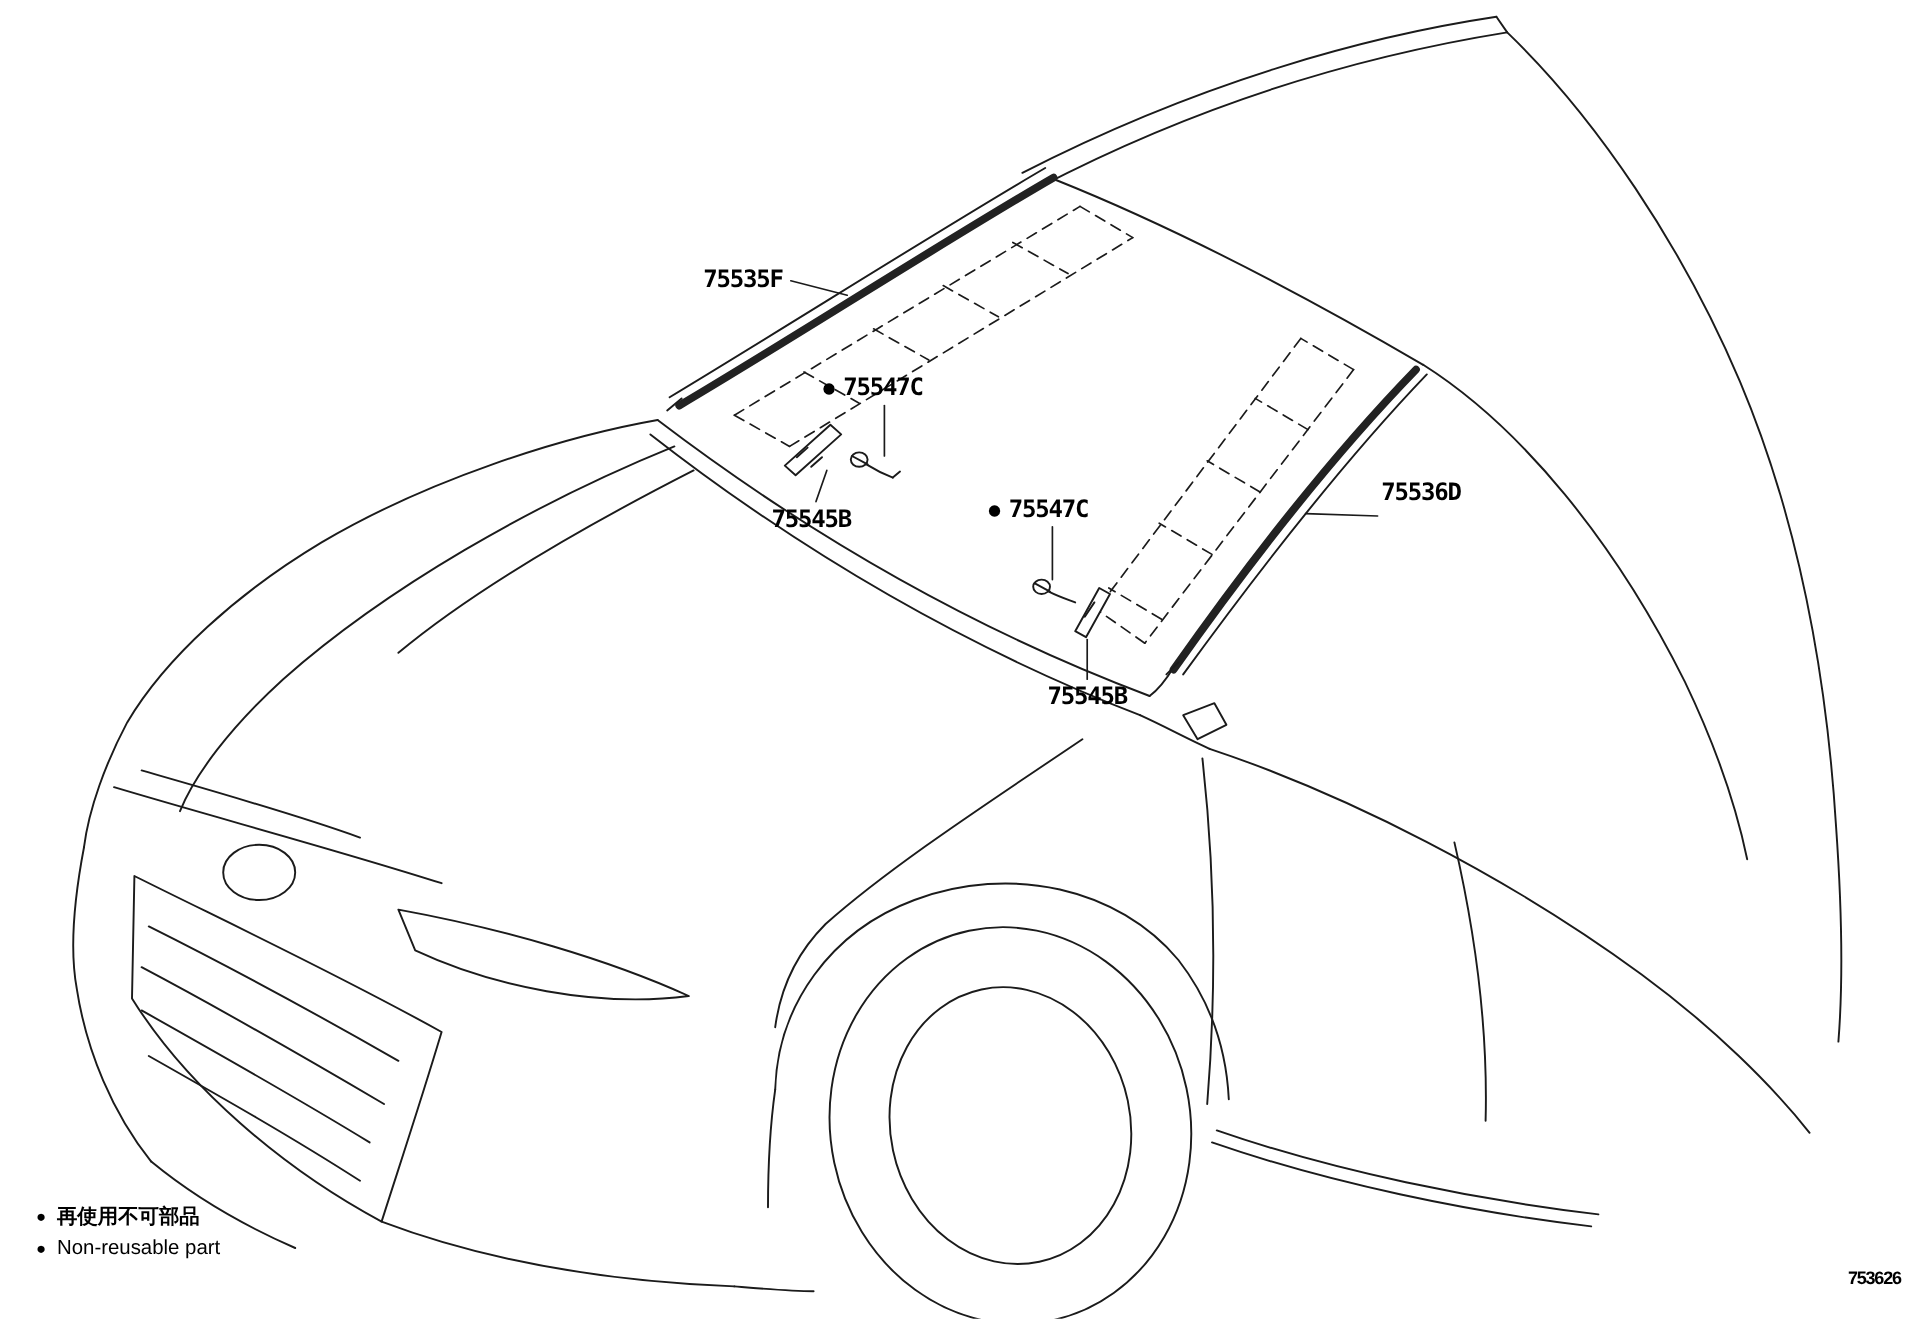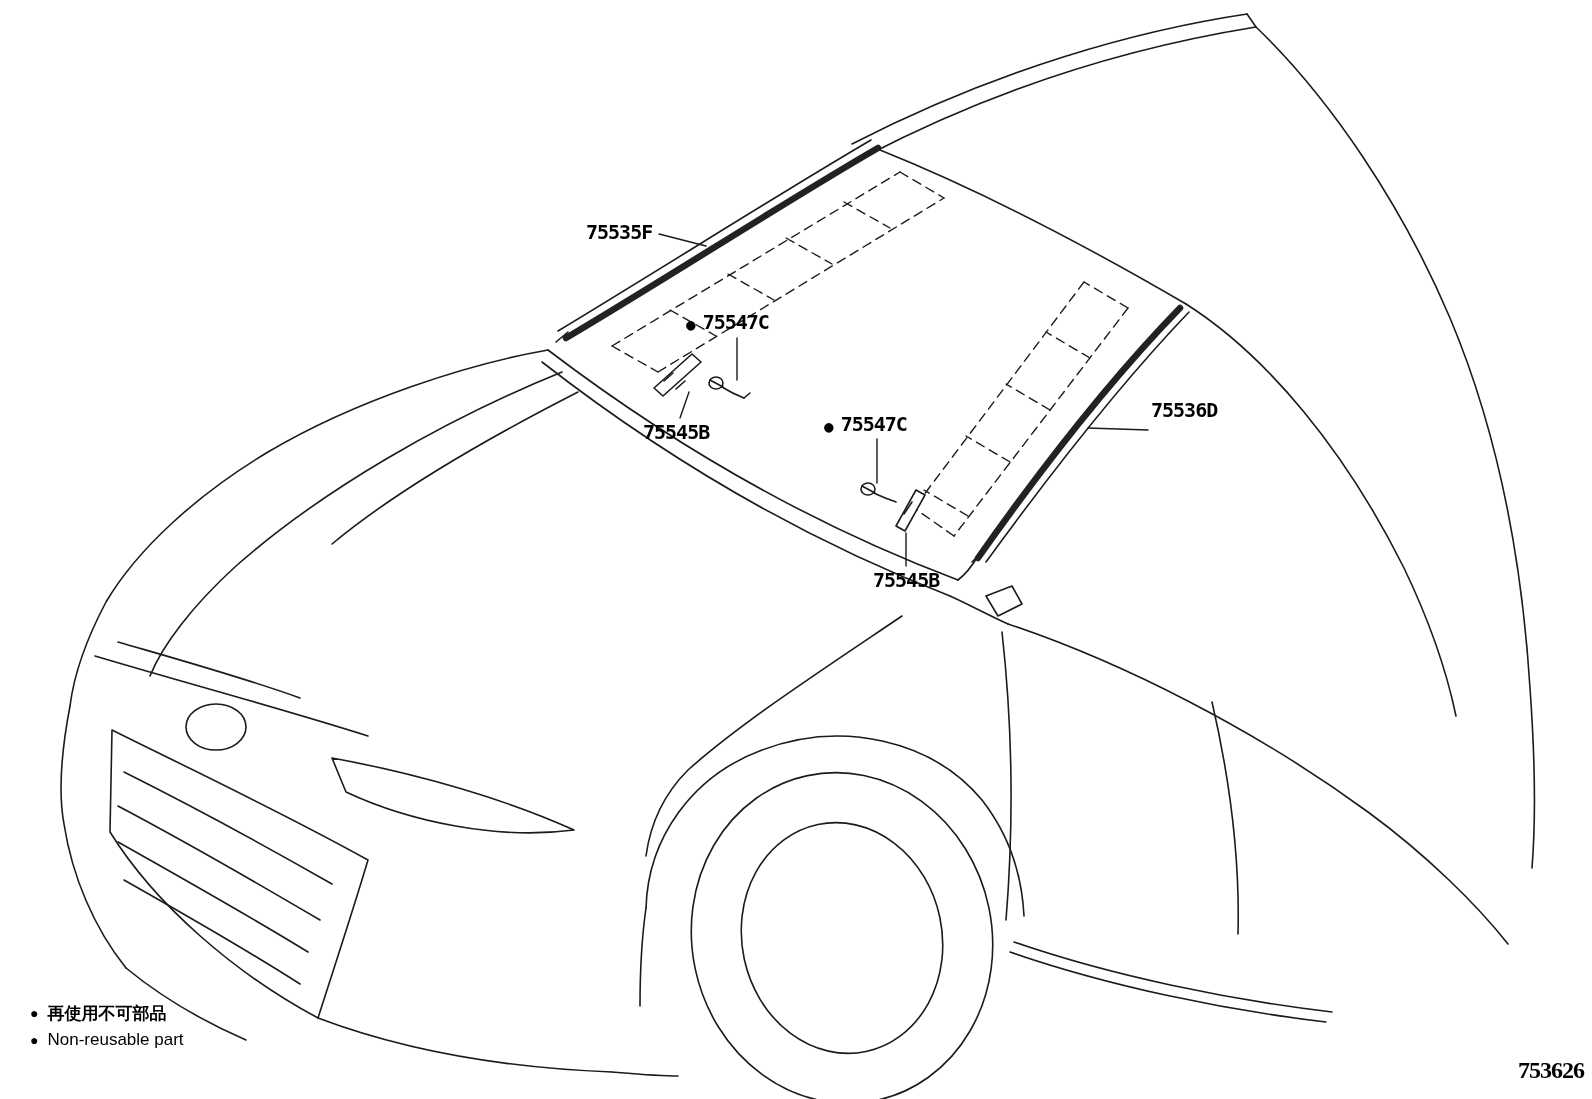--- a/index.html
+++ b/index.html
@@ -4,34 +4,34 @@
 <style>
   html,body{margin:0;padding:0;}
   body{
     width:1592px;height:1099px;position:relative;overflow:hidden;
     background:#ffffff;color:#000;
     font-family:"Liberation Sans","DejaVu Sans",sans-serif;
   }
   .diagram-canvas{position:absolute;inset:0;}
   svg.line-art{position:absolute;left:0;top:0;}
   .part-label{
-    position:absolute;display:flex;align-items:flex-end;gap:7px;
+    position:absolute;display:flex;align-items:center;gap:7px;
     font-family:"DejaVu Sans Mono","Liberation Mono",monospace;
     font-weight:700;font-size:20px;letter-spacing:-1px;
     white-space:nowrap;color:#000;
   }
   .part-label .dot{font-size:16px;letter-spacing:0;}
   .legend{position:absolute;left:30px;top:1001px;}
   .legend-row{display:flex;align-items:center;gap:9px;font-size:17px;line-height:1.55;}
   .legend-row .dot{font-size:14px;}
   .legend-row.jp{font-weight:700;}
   .diagram-number{
     position:absolute;right:8px;top:1057px;
-    font-family:Liberation Serif, serif;
-    font-weight:700;font-size:24px;letter-spacing:-1px;
+    font-family:Liberation Sans, sans-serif;
+    font-weight:700;font-size:15px;letter-spacing:-1px;
   }
 </style>
 </head>
 <body>
 
 <div class="diagram-canvas">
 
   <svg class="line-art" width="1592" height="1099" viewBox="0 0 1592 1099" fill="none" stroke="#1b1b1b" stroke-width="1.6" stroke-linecap="round" stroke-linejoin="round">
 
     <g>

